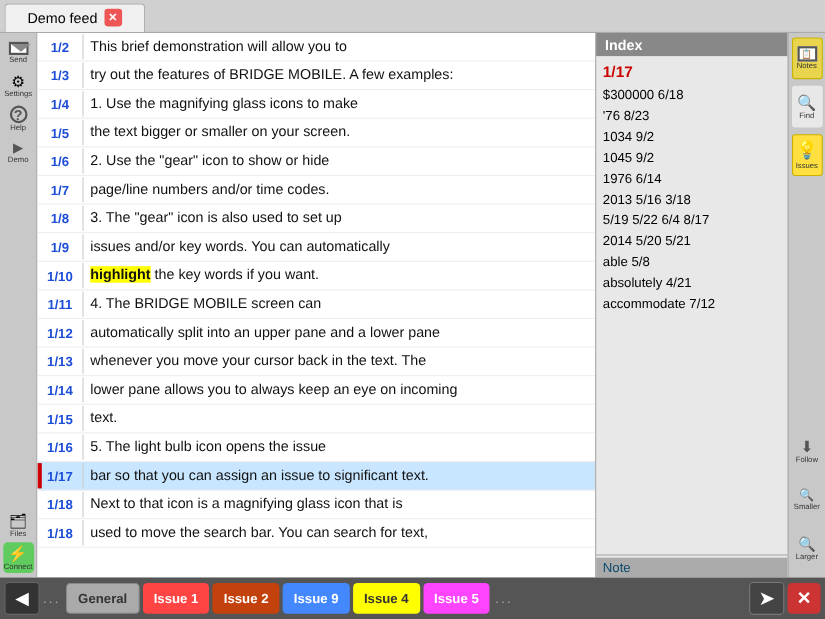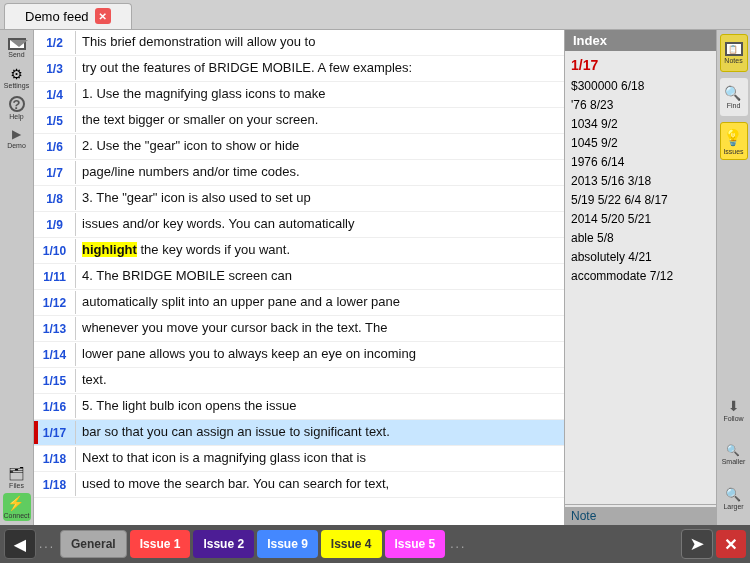--- a/index.html
+++ b/index.html
@@ -142,21 +142,21 @@
       padding: 2px 6px;
       line-height: 1.4;
     }
     .highlight-yellow {
       background: #ffff00;
       font-weight: bold;
     }
 
     
     .right-panel {
-      width: 152px;
+      width: 175px;
       background: #e8e8e8;
       border-left: 1px solid #aaa;
       display: flex;
       flex-direction: column;
     }
     .index-header {
       background: #888;
       color: white;
       font-size: 13px;
       font-weight: bold;
@@ -278,21 +278,21 @@
       padding: 0 10px;
       border: none;
       border-radius: 4px;
       cursor: pointer;
       font-size: 12px;
       font-weight: bold;
       color: white;
     }
     .btn-general { background: #aaa; color: #333; border: 1px solid #888; }
     .btn-issue1 { background: #ff4444; }
-    .btn-issue2 { background: #4c1d95; }
+    .btn-issue2 { background: #c2410c; }
     .btn-issue3 { background: #4488ff; }
     .btn-issue4 { background: #ffff00; color: #333; }
     .btn-issue5 { background: #ff44ff; }
     .dots-left {
       color: #aaa;
       font-size: 12px;
       letter-spacing: 2px;
       margin-right: 2px;
     }
     .dots-right {

